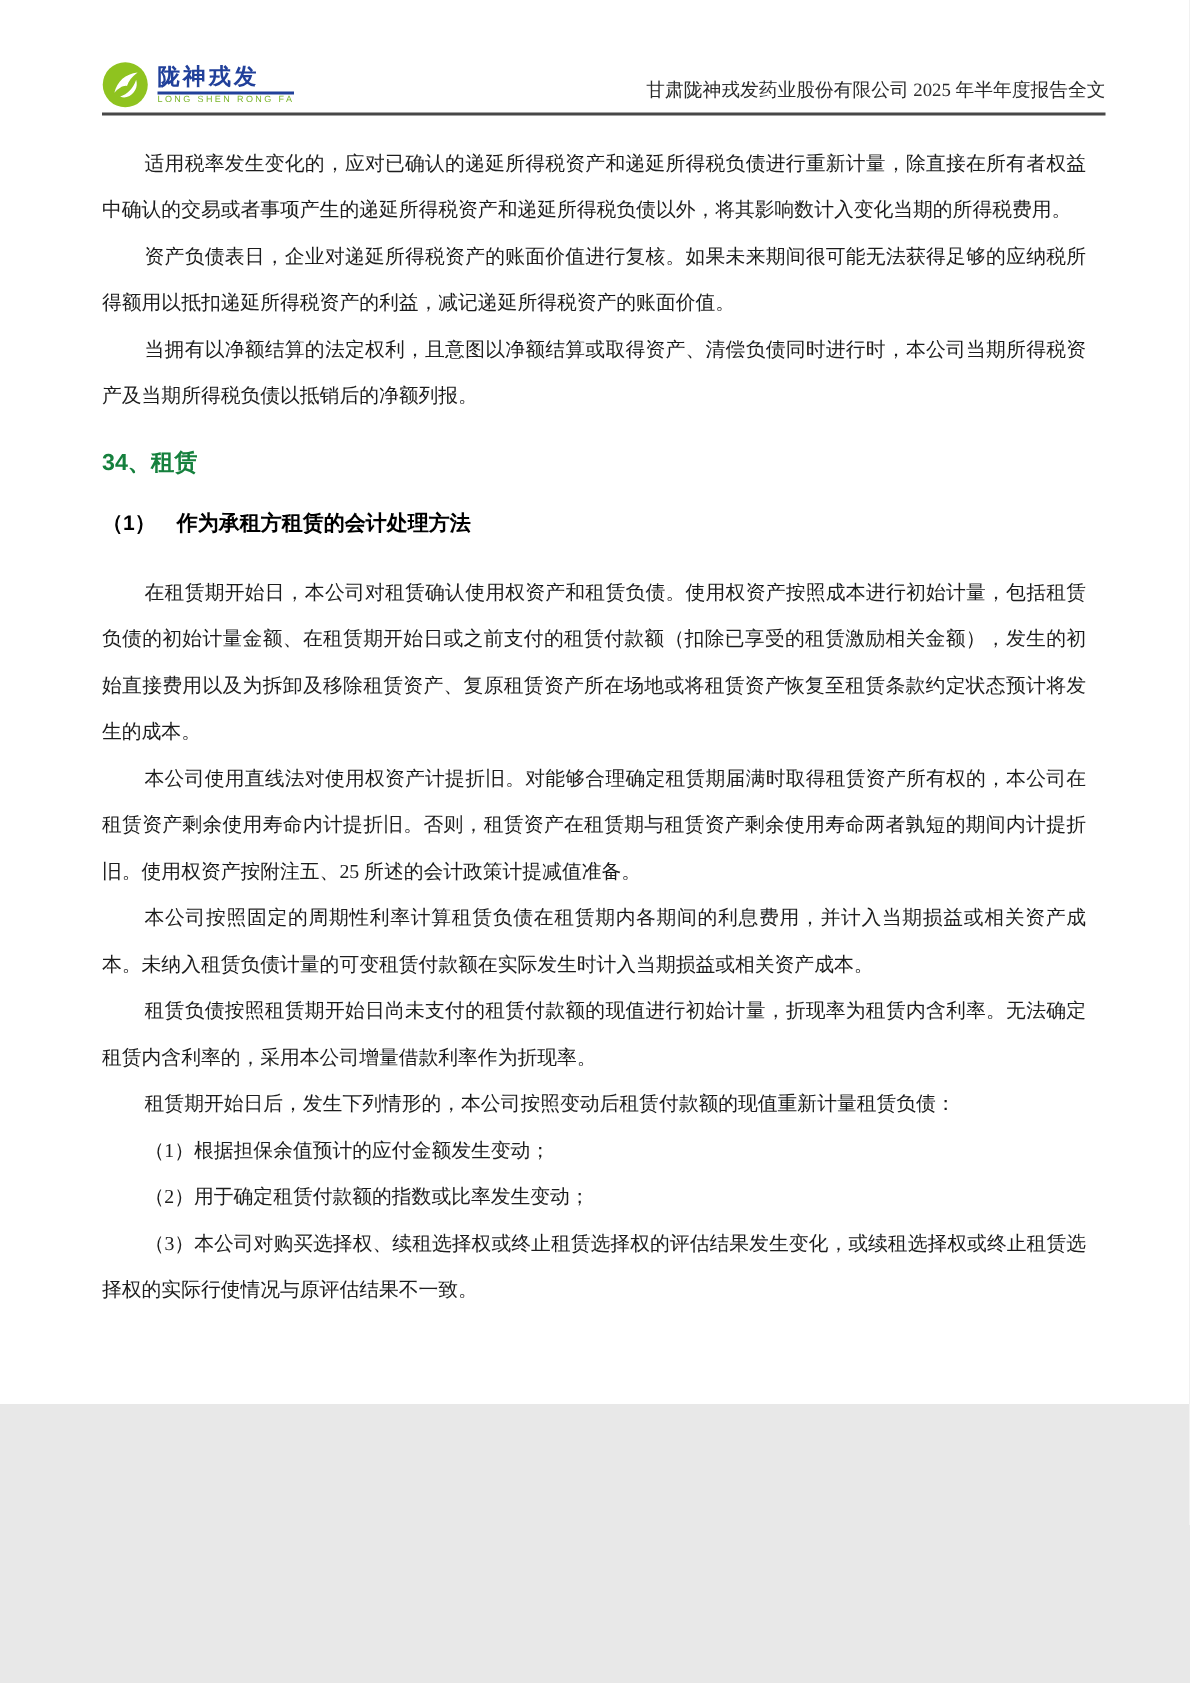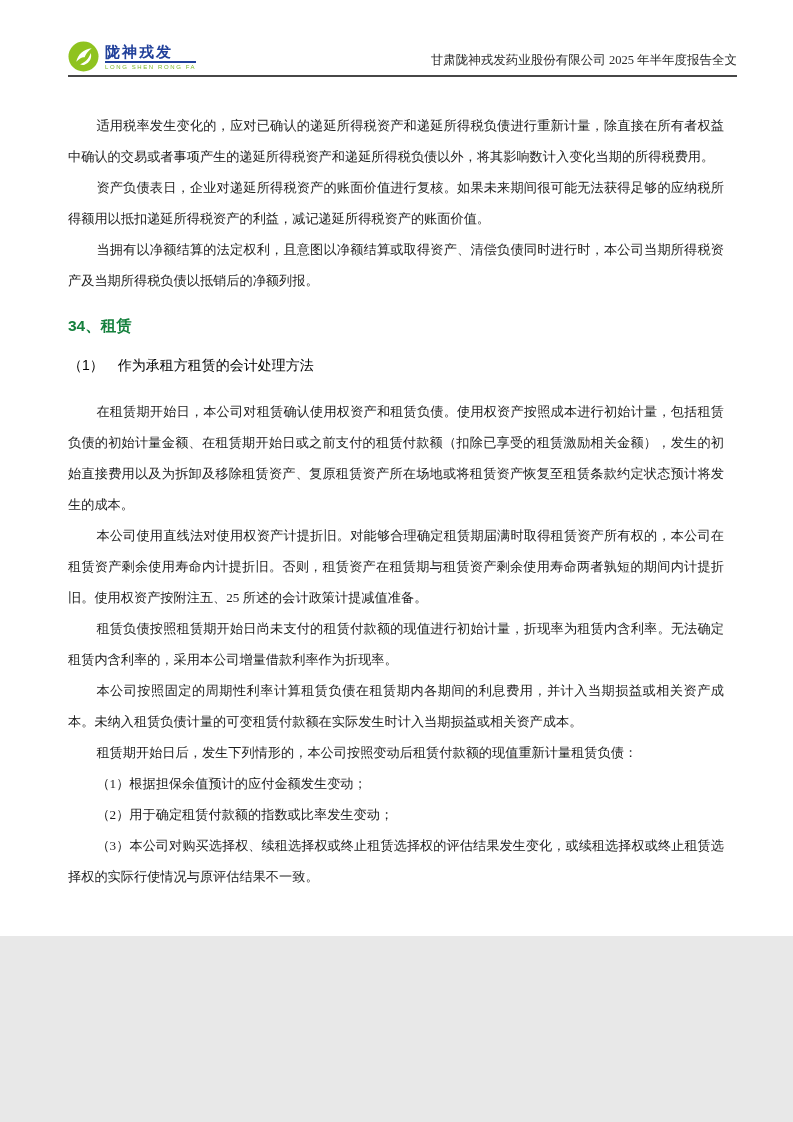--- a/index.html
+++ b/index.html
@@ -26,35 +26,35 @@
   .logo-en{
     font-family:"Liberation Sans","DejaVu Sans",sans-serif;
     font-size:6px;letter-spacing:1.6px;color:#7ab52a;white-space:nowrap;
   }
   .hdr-title{
     font-size:12.5px;color:#2b2b2b;padding-bottom:3px;white-space:nowrap;margin-left:12px;
   }
   
   .content{
     position:absolute;top:77px;left:68px;right:69px;
-    padding-top:33px;
+    padding-top:16px;
   }
   .para{
     margin:0;font-size:13.2px;line-height:31px;
     text-align:justify;text-indent:2.15em;
     word-break:break-all;
   }
   .h-sec{
     font-family:"Liberation Sans","DejaVu Sans",sans-serif;
     font-size:15.5px;font-weight:bold;line-height:31px;
     margin:14px 0 0 0;color:#15803d;
   }
   .h-sub{
     font-family:"Liberation Sans","DejaVu Sans",sans-serif;
-    font-size:14px;font-weight:normal;line-height:31px;
+    font-size:14px;font-weight:bold;line-height:31px;
     margin:9px 0 15px 0;color:#000;white-space:pre;
   }
   .page-num{
     position:absolute;top:1038px;right:62px;
     font-size:12px;color:#333;
   }
 </style>
 </head>
 <body>
 
@@ -77,22 +77,22 @@
   </header>
 
   <main class="content">
     <p class="para">适用税率发生变化的，应对已确认的递延所得税资产和递延所得税负债进行重新计量，除直接在所有者权益中确认的交易或者事项产生的递延所得税资产和递延所得税负债以外，将其影响数计入变化当期的所得税费用。</p>
     <p class="para">资产负债表日，企业对递延所得税资产的账面价值进行复核。如果未来期间很可能无法获得足够的应纳税所得额用以抵扣递延所得税资产的利益，减记递延所得税资产的账面价值。</p>
     <p class="para">当拥有以净额结算的法定权利，且意图以净额结算或取得资产、清偿负债同时进行时，本公司当期所得税资产及当期所得税负债以抵销后的净额列报。</p>
     <h1 class="h-sec">34、租赁</h1>
     <h2 class="h-sub">（1）　作为承租方租赁的会计处理方法</h2>
     <p class="para">在租赁期开始日，本公司对租赁确认使用权资产和租赁负债。使用权资产按照成本进行初始计量，包括租赁负债的初始计量金额、在租赁期开始日或之前支付的租赁付款额（扣除已享受的租赁激励相关金额），发生的初始直接费用以及为拆卸及移除租赁资产、复原租赁资产所在场地或将租赁资产恢复至租赁条款约定状态预计将发生的成本。</p>
     <p class="para">本公司使用直线法对使用权资产计提折旧。对能够合理确定租赁期届满时取得租赁资产所有权的，本公司在租赁资产剩余使用寿命内计提折旧。否则，租赁资产在租赁期与租赁资产剩余使用寿命两者孰短的期间内计提折旧。使用权资产按附注五、25 所述的会计政策计提减值准备。</p>
+    <p class="para">本公司按照固定的周期性利率计算租赁负债在租赁期内各期间的利息费用，并计入当期损益或相关资产成本。未纳入租赁负债计量的可变租赁付款额在实际发生时计入当期损益或相关资产成本。</p>
     <p class="para">租赁负债按照租赁期开始日尚未支付的租赁付款额的现值进行初始计量，折现率为租赁内含利率。无法确定租赁内含利率的，采用本公司增量借款利率作为折现率。</p>
-    <p class="para">本公司按照固定的周期性利率计算租赁负债在租赁期内各期间的利息费用，并计入当期损益或相关资产成本。未纳入租赁负债计量的可变租赁付款额在实际发生时计入当期损益或相关资产成本。</p>
     <p class="para">租赁期开始日后，发生下列情形的，本公司按照变动后租赁付款额的现值重新计量租赁负债：</p>
     <p class="para">（1）根据担保余值预计的应付金额发生变动；</p>
     <p class="para">（2）用于确定租赁付款额的指数或比率发生变动；</p>
     <p class="para">（3）本公司对购买选择权、续租选择权或终止租赁选择权的评估结果发生变化，或续租选择权或终止租赁选择权的实际行使情况与原评估结果不一致。</p>
   </main>
 
   <div class="page-num">94</div>
 
 </div>
 

